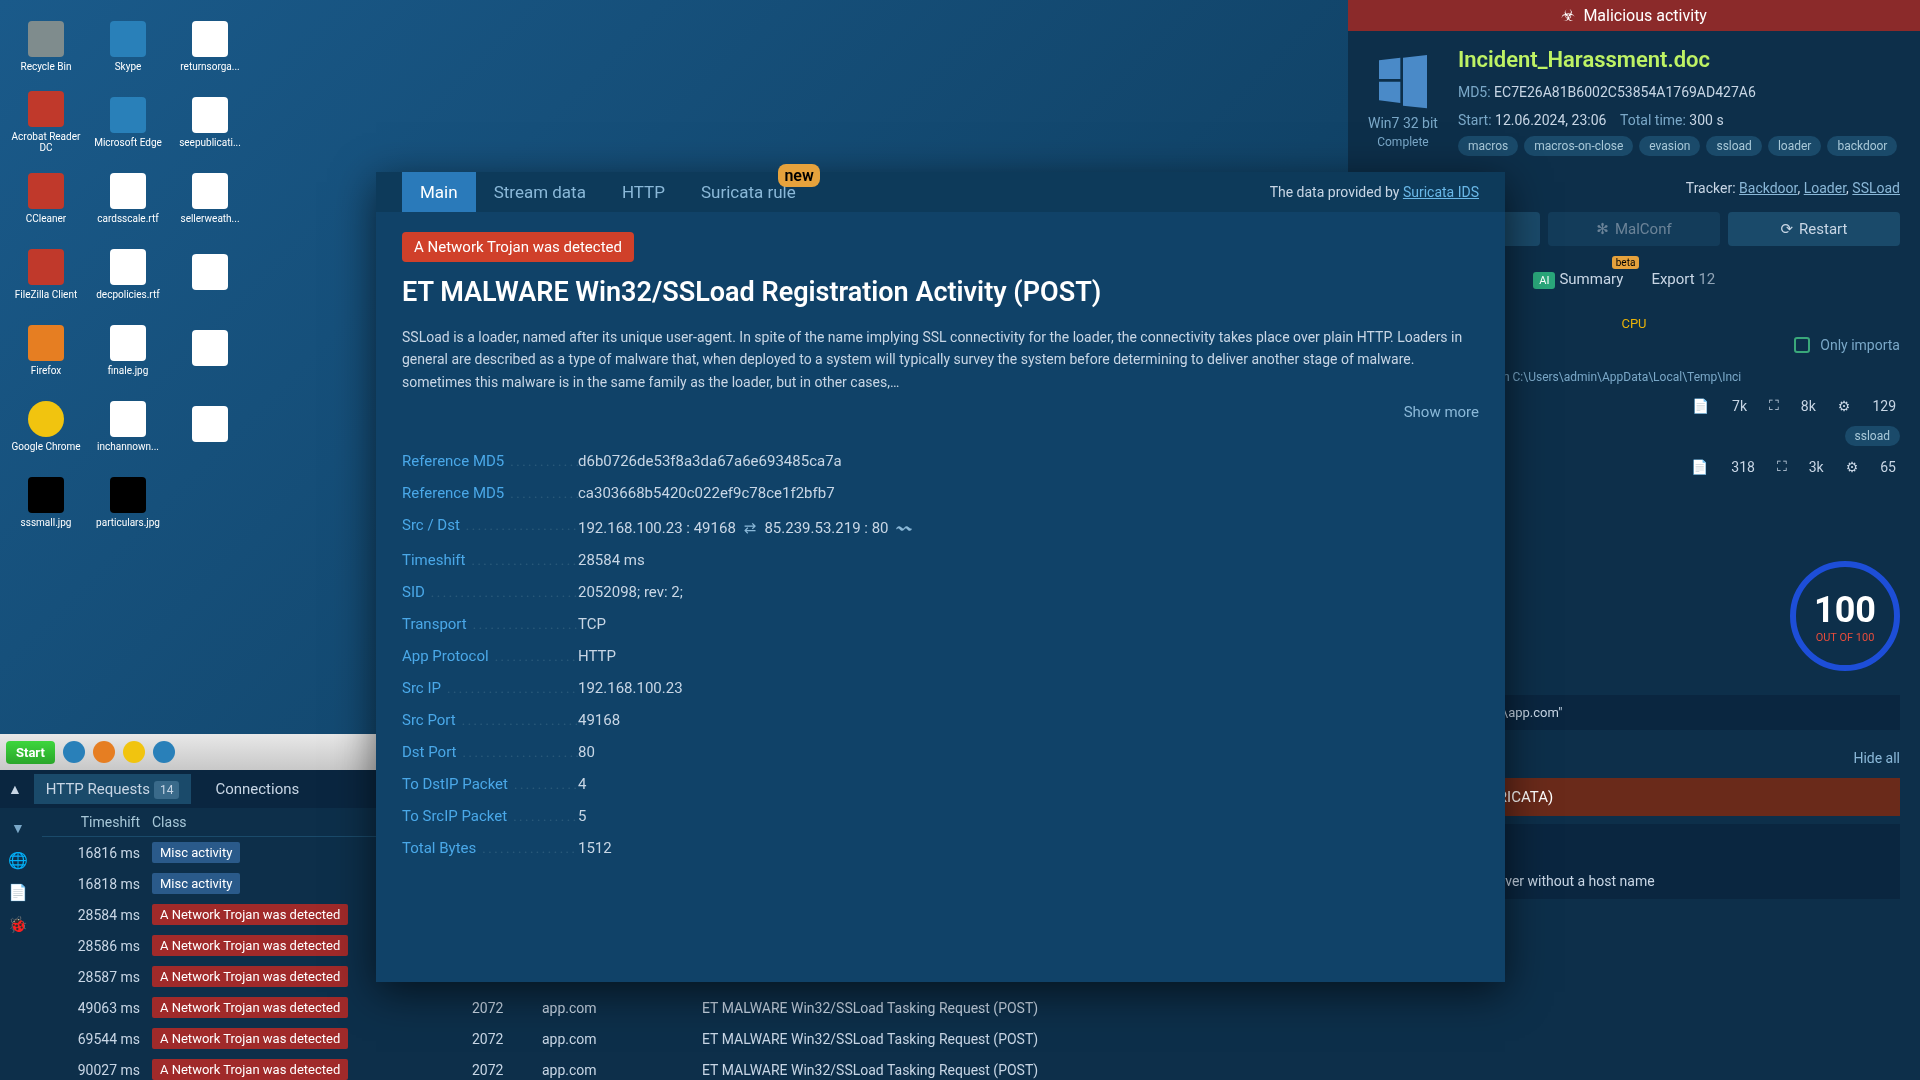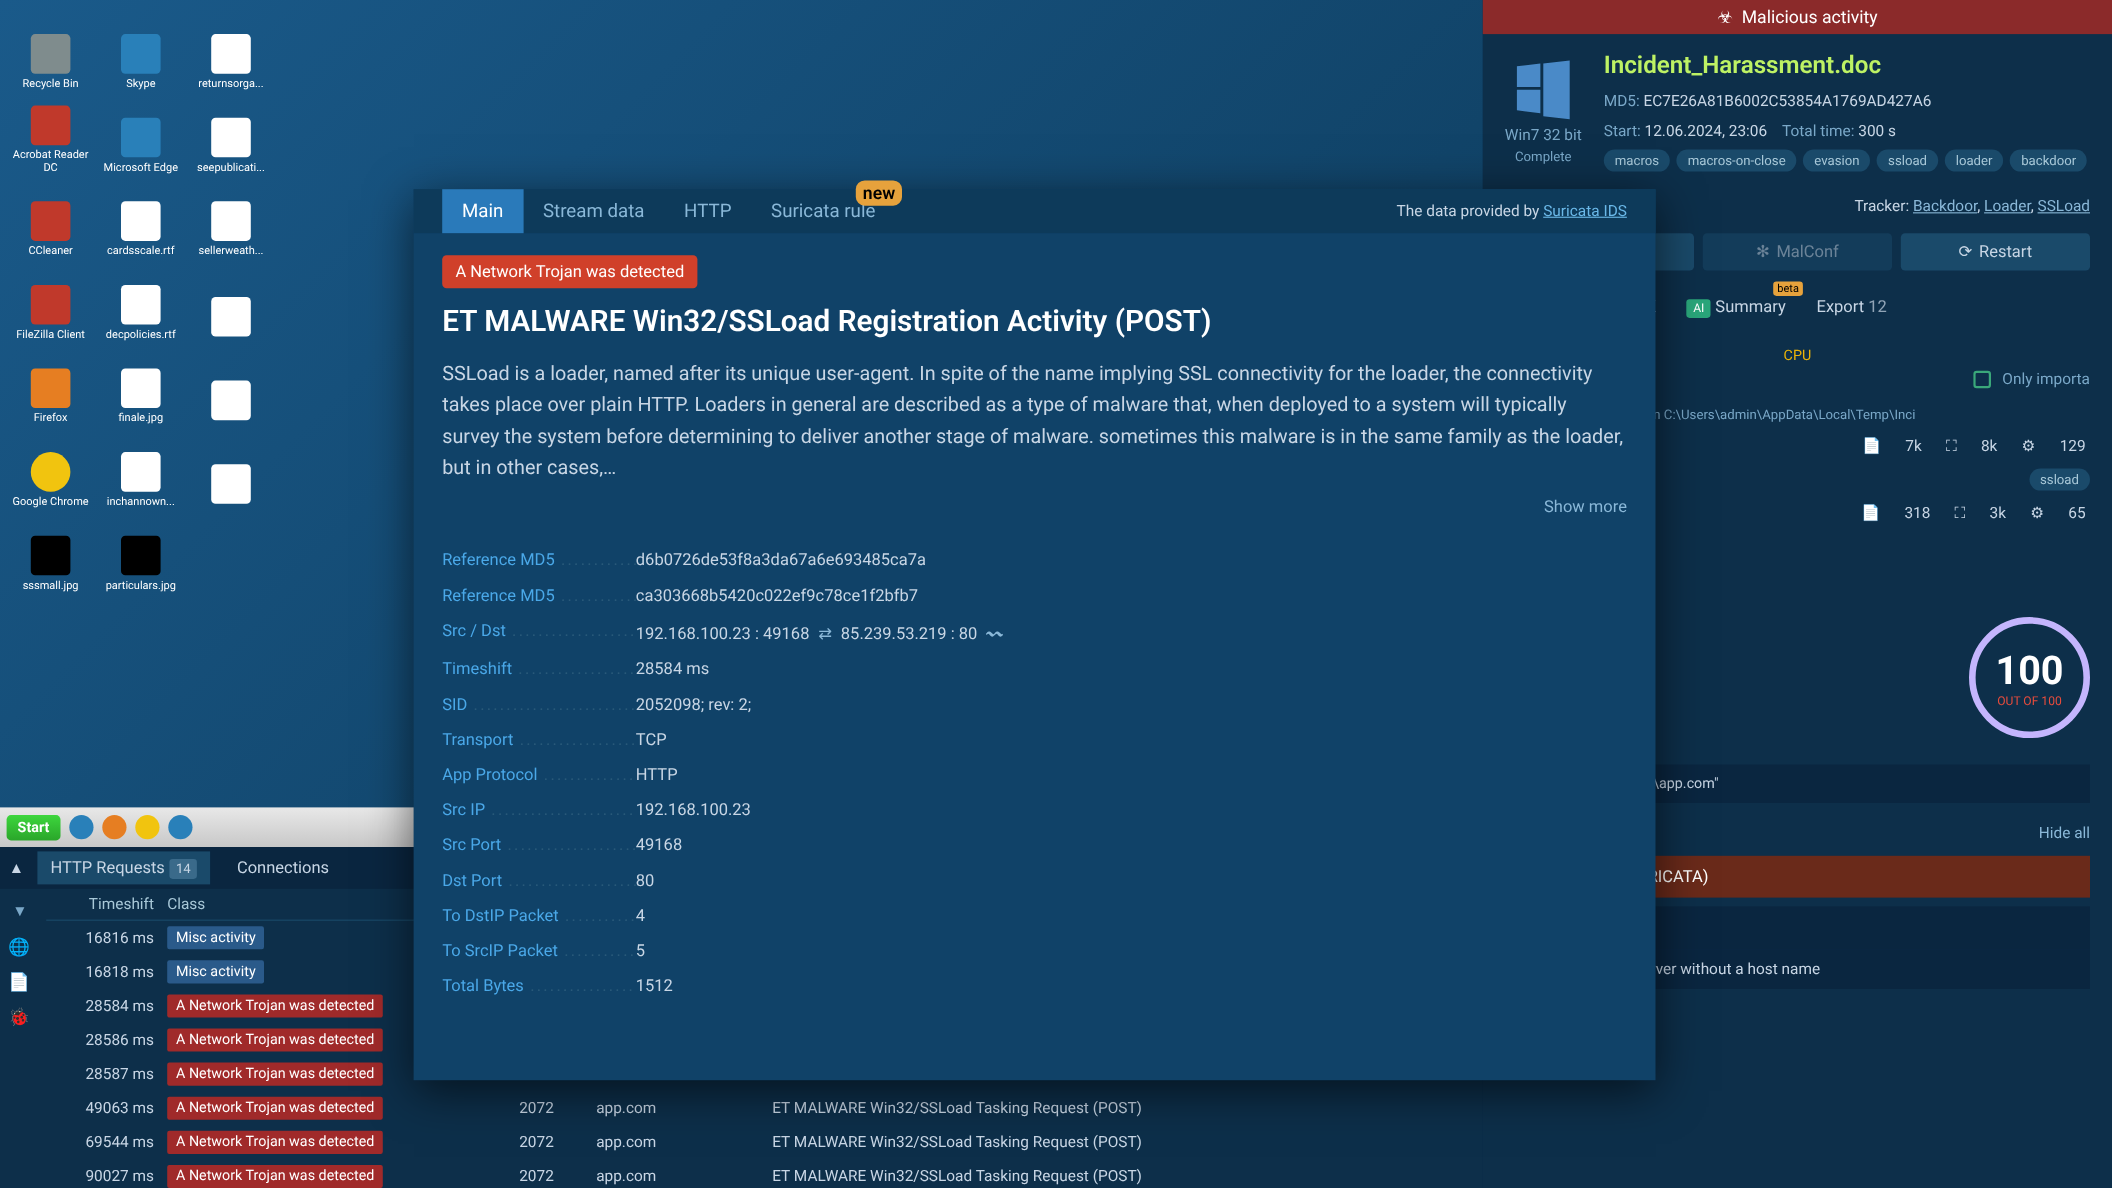--- a/index.html
+++ b/index.html
@@ -1,21 +1,21 @@
 <!DOCTYPE html>
 <html><head>
 <meta charset="utf-8">
 <style>
 * { margin: 0; padding: 0; box-sizing: border-box; font-family: -apple-system, BlinkMacSystemFont, "Segoe UI", Roboto, sans-serif; }
 body { width: 1920px; height: 1080px; background: #0a2e4a; overflow: hidden; position: relative; color: #c8d6e5; }
 
 
 .desktop { position: absolute; top: 0; left: 0; width: 1348px; height: 770px; background: linear-gradient(135deg, #1a5a8a 0%, #0d3a5a 100%); }
 .desktop-icons { position: absolute; top: 10px; left: 10px; display: grid; grid-template-columns: repeat(3, 78px); gap: 4px; }
-.dicon { width: 72px; height: 72px; display: flex; flex-direction: column; align-items: center; justify-content: flex-end; font-size: 10px; color: #fff; text-align: center; cursor: pointer; }
+.dicon { width: 72px; height: 72px; display: flex; flex-direction: column; align-items: center; justify-content: center; font-size: 10px; color: #fff; text-align: center; cursor: pointer; }
 .dicon .ic { width: 36px; height: 36px; background: #fff; border-radius: 4px; margin-bottom: 4px; }
 .dicon .ic.red { background: #c0392b; }
 .dicon .ic.blue { background: #2980b9; }
 .dicon .ic.grey { background: #7f8c8d; }
 .dicon .ic.orange { background: #e67e22; }
 .dicon .ic.yellow { background: #f1c40f; border-radius: 50%; }
 .dicon .ic.black { background: #000; }
 .taskbar { position: absolute; bottom: 0; left: 0; right: 0; height: 36px; background: linear-gradient(#e8e8e8, #c8c8c8); display: flex; align-items: center; padding: 0 6px; gap: 8px; }
 .taskbar .start { background: linear-gradient(#3dd63d, #2aa62a); color: #fff; padding: 4px 10px; border-radius: 4px; font-size: 13px; font-weight: bold; }
 .taskbar .ticon { width: 22px; height: 22px; border-radius: 50%; }
@@ -45,21 +45,21 @@
 
 .proc-area { padding: 12px 20px; }
 .cpu-label { text-align: center; color: #eab308; font-size: 13px; margin-bottom: 6px; }
 .filter-row { display: flex; align-items: center; gap: 10px; font-size: 14px; color: #7aa8c8; margin-bottom: 10px; }
 .proc-row { display: flex; align-items: center; gap: 10px; font-size: 14px; padding: 6px 0; }
 .proc-row .pname { flex: 0 0 120px; }
 .proc-row .ppath { flex: 1; color: #7aa8c8; font-size: 12px; overflow: hidden; }
 .stat { color: #c8d6e5; padding: 0 4px; }
 
 .detection-area { padding: 12px 20px; display: flex; align-items: center; justify-content: space-between; }
-.score-circle { width: 110px; height: 110px; border-radius: 50%; border: 6px solid #c4b5fd; display: flex; flex-direction: column; align-items: center; justify-content: center; color: #fff; }
+.score-circle { width: 110px; height: 110px; border-radius: 50%; border: 6px solid #1d4ed8; display: flex; flex-direction: column; align-items: center; justify-content: center; color: #fff; }
 .score-circle .num { font-size: 36px; font-weight: bold; }
 .score-circle .sub { font-size: 11px; color: #e74c3c; }
 .indicators { color: #c8d6e5; font-size: 15px; display: flex; align-items: center; gap: 10px; }
 
 .path-box { margin: 12px 20px; padding: 10px; background: #0a2640; font-size: 13px; color: #c8d6e5; word-break: break-all; }
 .hide-all { text-align: right; padding: 8px 20px; color: #8ab8d8; font-size: 14px; cursor: pointer; }
 .danger-item { background: #6a2a1a; color: #fff; padding: 10px 16px; margin: 4px 20px; font-size: 15px; }
 .warning-header { background: #0a2640; padding: 10px 16px; margin: 8px 20px 0; border-left: 4px solid #e6a23c; font-size: 16px; color: #e6a23c; }
 .warning-item { background: #0a2640; padding: 10px 16px; margin: 0 20px; font-size: 14px; color: #c8d6e5; }
 
@@ -96,21 +96,21 @@
 .modal-tabs { display: flex; align-items: center; padding: 0 26px; background: #0d3a5a; }
 .mtab { padding: 10px 18px; font-size: 17px; color: #8ab8d8; cursor: pointer; position: relative; }
 .mtab.active { background: #2a7aba; color: #fff; }
 .mtab .new { position: absolute; top: -8px; right: -6px; background: #e6a23c; color: #000; font-size: 16px; padding: 2px 6px; border-radius: 8px; font-weight: 600; }
 .provider { margin-left: auto; font-size: 14px; color: #c8d6e5; text-align: right; }
 .provider a { color: #6ab8e8; text-decoration: underline; }
 
 .modal-body { flex: 1; overflow-y: auto; padding: 20px 26px; }
 .detect-badge { background: #d0402a; color: #fff; padding: 6px 12px; border-radius: 4px; font-size: 15px; display: inline-block; margin-bottom: 14px; }
 .threat-name { color: #fff; font-size: 27px; font-weight: 600; margin-bottom: 18px; }
-.threat-desc { color: #c8d6e5; font-size: 18px; line-height: 1.6; margin-bottom: 10px; }
+.threat-desc { color: #c8d6e5; font-size: 14px; line-height: 1.6; margin-bottom: 10px; }
 .show-more { text-align: right; color: #8ab8d8; font-size: 15px; cursor: pointer; margin-bottom: 24px; }
 .detail-row { display: flex; padding: 7px 0; font-size: 15px; }
 .detail-row .dk { width: 176px; color: #4aa8e8; white-space: nowrap; overflow: hidden; }
 .detail-row .dk::after { content: " ..................................."; color: #2a5a7a; letter-spacing: 2px; }
 .detail-row .dv { color: #c8d6e5; }
 .swap-icon { display: inline-block; margin: 0 8px; color: #8ab8d8; }
 .wave-icon { display: inline-block; margin-left: 8px; color: #8ab8d8; }
 
 .modal-body::-webkit-scrollbar { width: 10px; }
 .modal-body::-webkit-scrollbar-track { background: #0d3a5a; }

